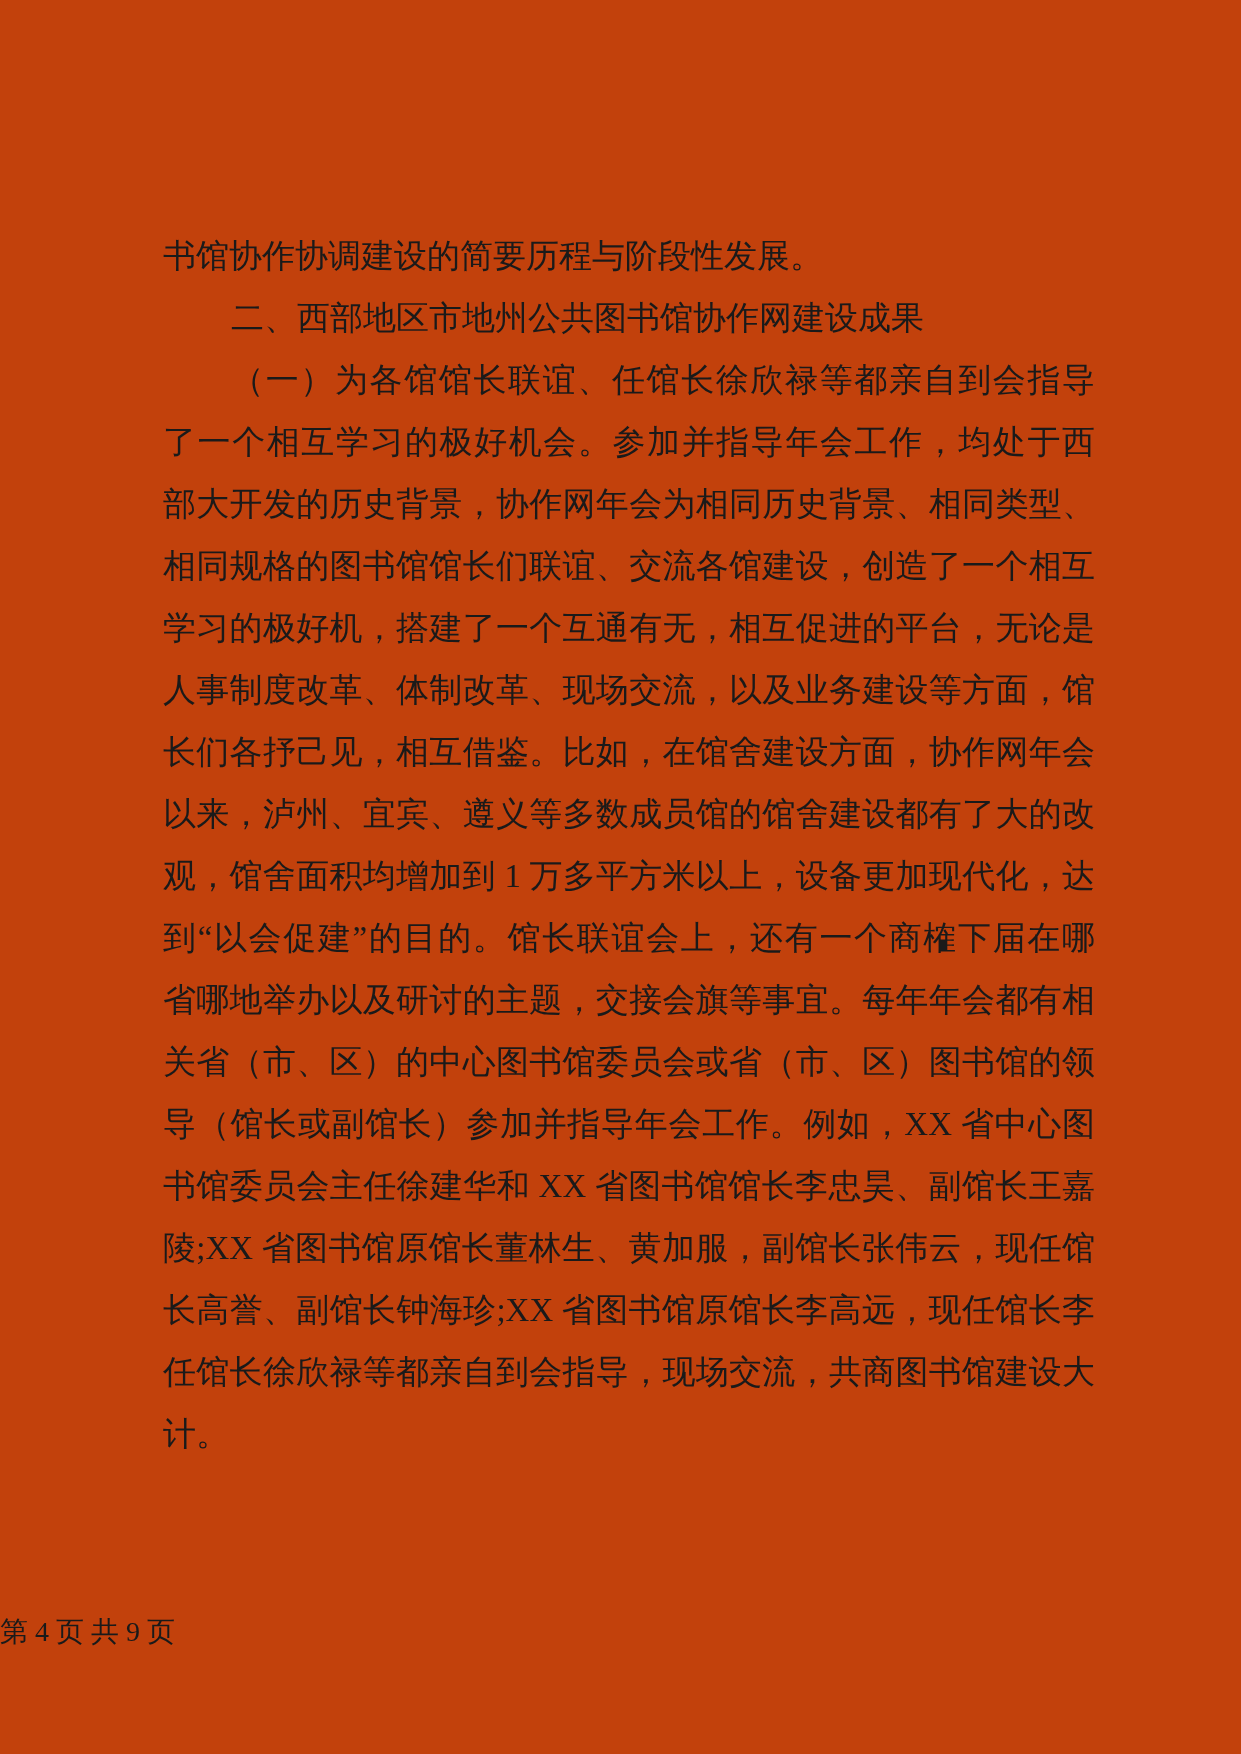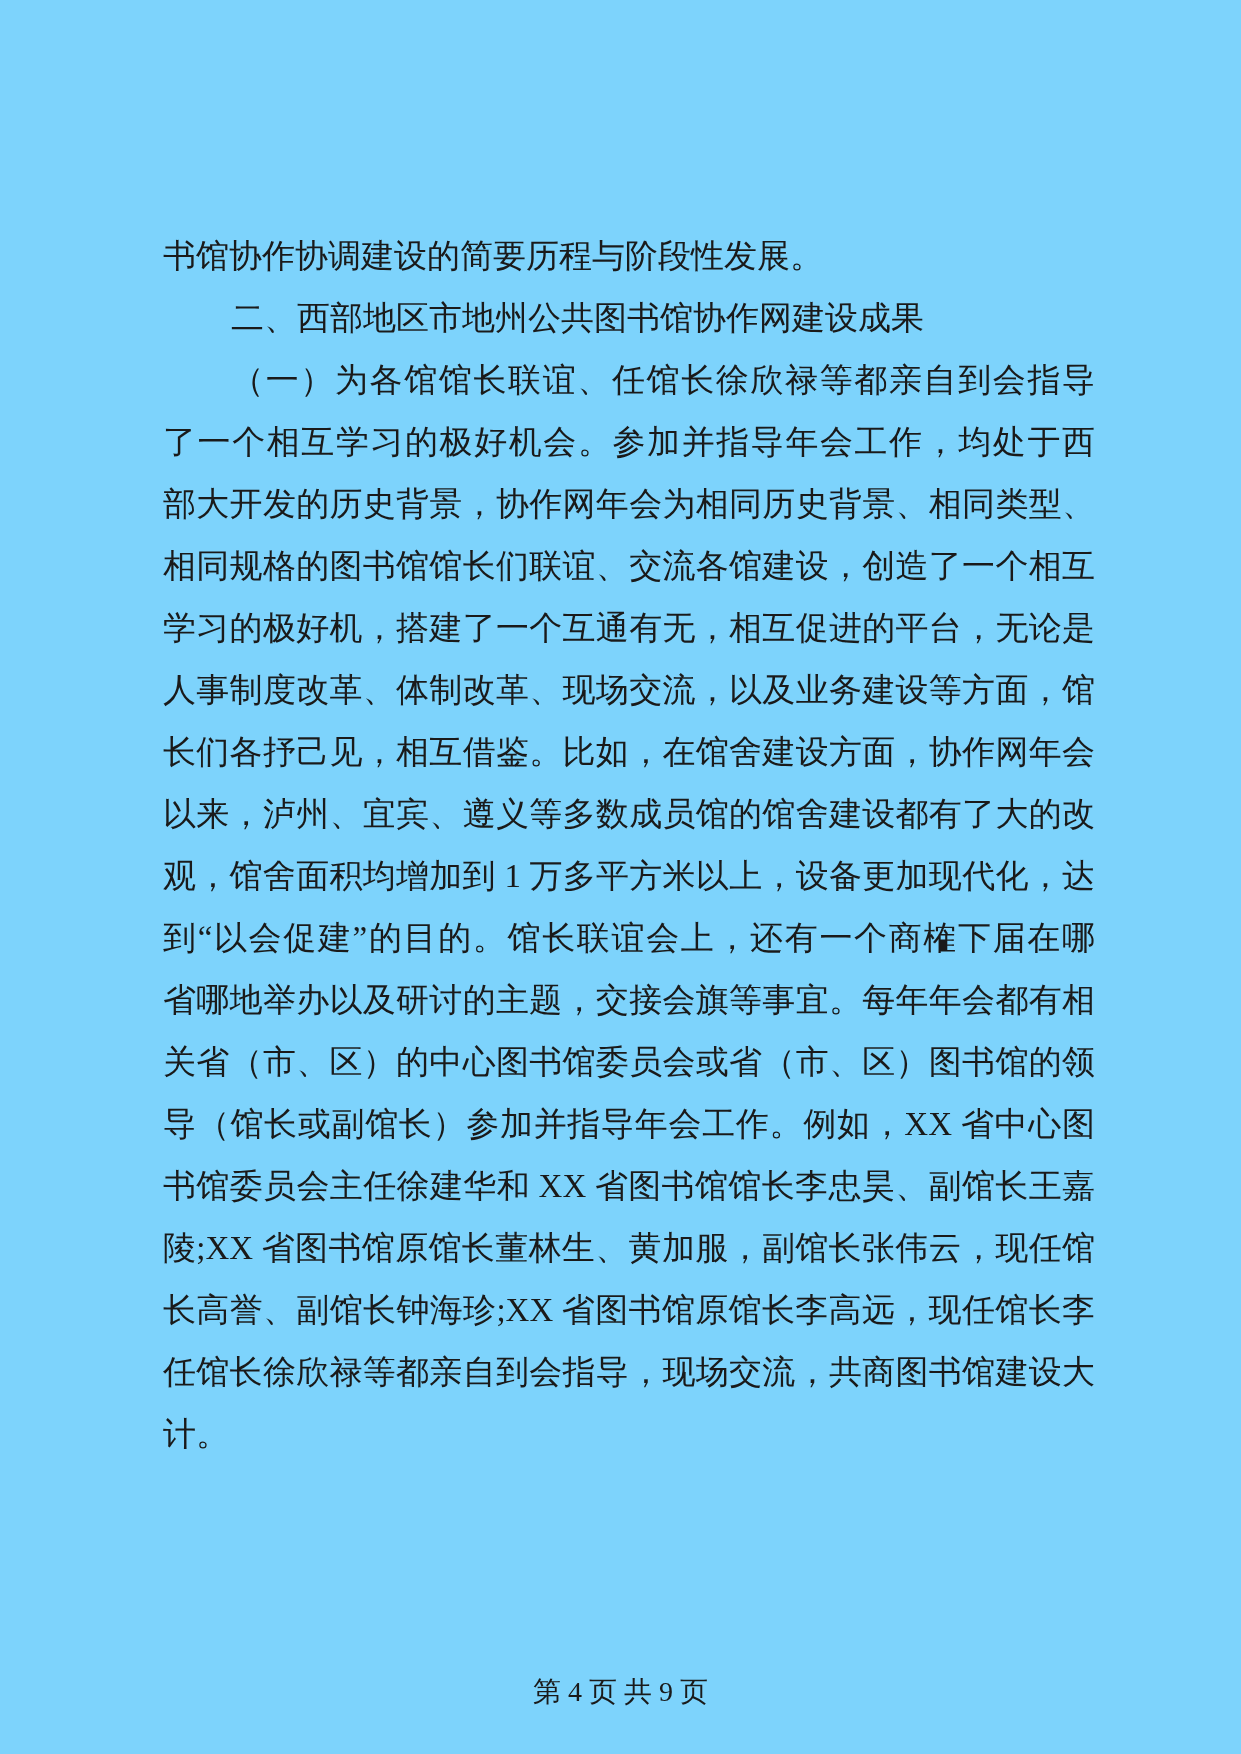--- a/index.html
+++ b/index.html
@@ -4,21 +4,21 @@
 <style>
   html, body {
     margin: 0;
     padding: 0;
     background: #ffffff;
   }
   .page {
     position: relative;
     width: 1241px;
     height: 1754px;
-    background: #7dd3fc;
+    background: #c2410c;
     overflow: hidden;
     font-family: "Liberation Serif", "DejaVu Serif", serif;
     color: #1a1a1a;
   }
   .body-text {
     position: absolute;
     left: 163px;
     top: 225px;
     width: 932px;
     font-size: 33px;
@@ -37,23 +37,22 @@
     text-align: left;
     text-align-last: left;
     text-justify: auto;
   }
   .line.indent {
     padding-left: 68px;
   }
   .footer {
     position: absolute;
     left: 0;
-    top: 1672px;
+    top: 1612px;
     width: 100%;
-    text-align: center;
     font-size: 28px;
     line-height: 40px;
     color: #1a1a1a;
   }
 </style>
 </head>
 <body>
 
 <div class="page">
 

